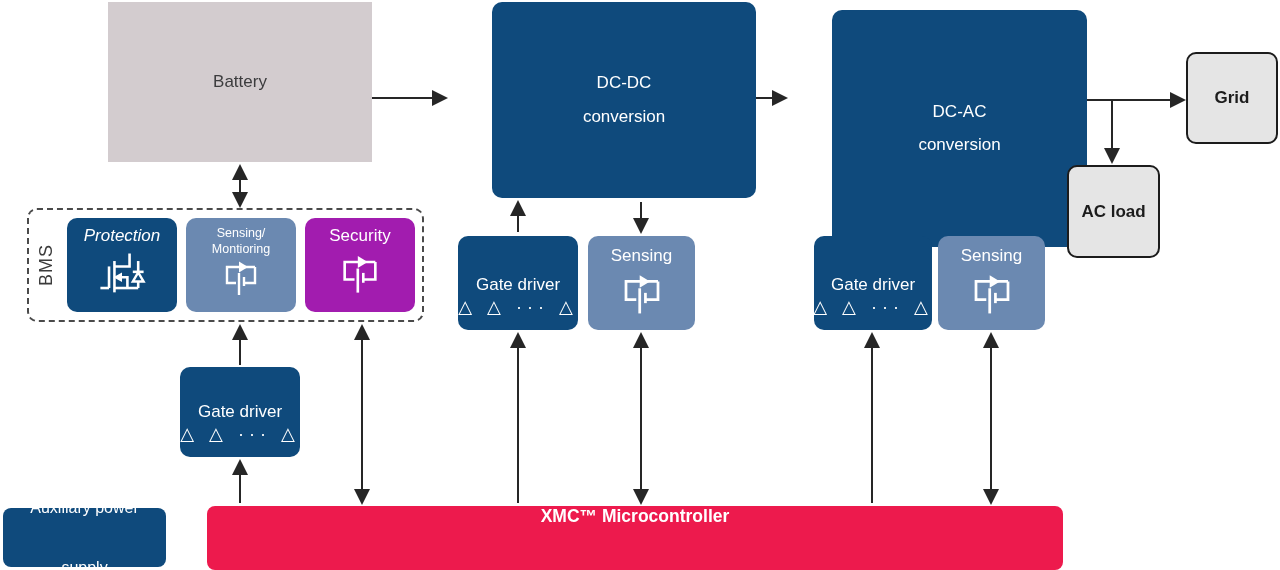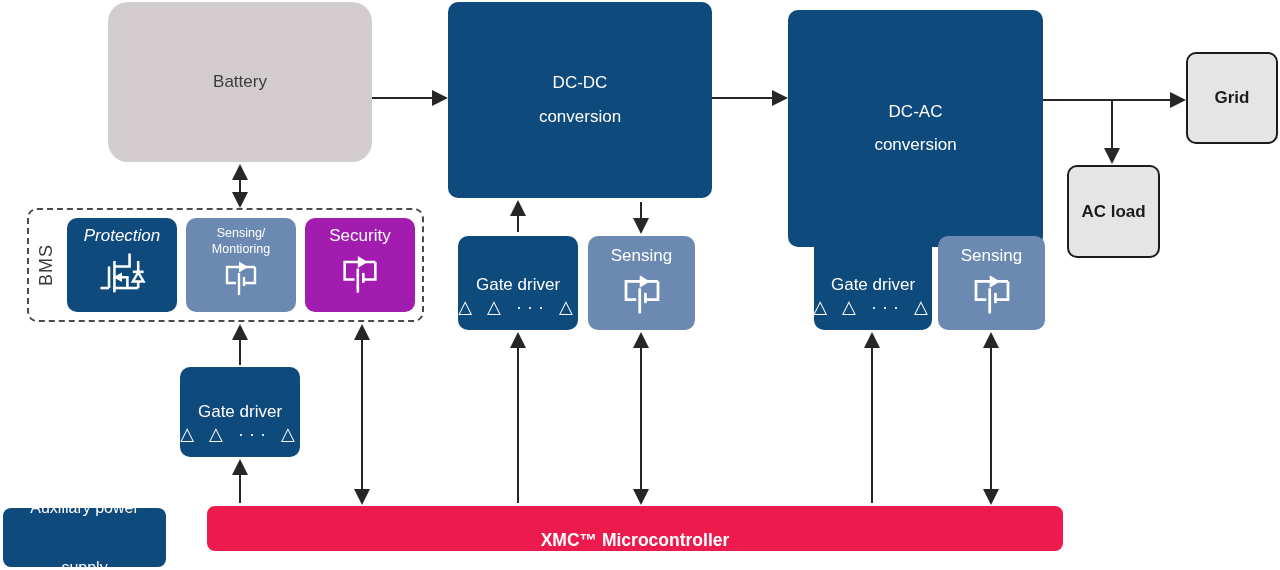--- a/index.html
+++ b/index.html
@@ -4,26 +4,26 @@
 <style>
   html,body { margin:0; padding:0; background:#ffffff; }
   .stage {
     position:relative; width:1280px; height:570px; background:#ffffff;
     font-family:"Liberation Sans","DejaVu Sans",sans-serif; overflow:hidden;
   }
   .box { position:absolute; box-sizing:border-box; display:flex; flex-direction:column; align-items:center; }
   .navy  { background:#0F4A7C; color:#ffffff; border-radius:10px; }
   .steel { background:#6B89B1; color:#ffffff; border-radius:10px; }
   .green { background:#a21caf; color:#ffffff; border-radius:10px; }
-  .grayb { background:#D3CCCF; color:#3C3C3E; border-radius:20px; }
+  .grayb { background:#D3CCCF; color:#3C3C3E; border-radius:0; }
   .outline { background:#e5e5e5; border:2px solid #1c1c1c; border-radius:10px; color:#1c1c1c; font-weight:bold; }
   .centered { justify-content:center; }
   .lbl { font-size:17px; line-height:1.3; }
   .lbl-sm { font-size:12.5px; line-height:1.25; text-align:center; }
-  .two-line { gap:11px; font-size:17px; }
+  .two-line { gap:11px; font-size:17px;margin-left:44px; }
 
   #battery { left:108px; top:2px;  width:264px; height:160px; }
   #dcdc    { left:448px; top:2px;  width:264px; height:196px; }
   #dcac    { left:788px; top:10px;  width:255px; height:237px; }
   #grid    { left:1186px; top:52px; width:92px; height:92px; font-size:17px; }
   #acload  { left:1067px; top:165px; width:93px; height:93px; font-size:17px; }
 
   #bms { left:27px; top:208px; width:397px; height:114px;
          border:2px dashed #4a4a4a; border-radius:10px; background:transparent; }
   #bms-label { left:30px; top:208px; width:32px; height:114px; justify-content:center;
@@ -36,22 +36,22 @@
   .driverbox { justify-content:flex-end; padding:9px 6px 12px 6px; }
   #gdl  { left:180px; top:367px; width:120px; height:90px; }
   #gdm  { left:458px; top:236px; width:120px; height:94px; }
   #snsm { left:588px; top:236px; width:107px; height:94px; padding-top:9px; }
   #gdr  { left:814px; top:236px; width:118px; height:94px; }
   #snsr { left:938px; top:236px; width:107px; height:94px; padding-top:9px; }
   .tri-row { font-size:18px; letter-spacing:5px; white-space:nowrap; }
 
   #aux { left:3px; top:508px; width:163px; height:59px; border-radius:8px;
          justify-content:center; font-size:16px; line-height:1.25; text-align:center;gap:40px; }
-  #xmc { left:207px; top:506px; width:856px; height:45px; border-radius:8px;
-         background:#ED1A4D; color:#ffffff; justify-content:flex-end;
+  #xmc { left:207px; top:506px; width:856px; height:64px; border-radius:8px;
+         background:#ED1A4D; color:#ffffff; justify-content:flex-start;
          font-weight:bold; font-size:17.5px; }
 
   .arrows { position:absolute; left:0; top:0; pointer-events:none; }
   .icon { display:block; }
 </style>
 </head>
 <body>
 
 <div class="stage">
 

